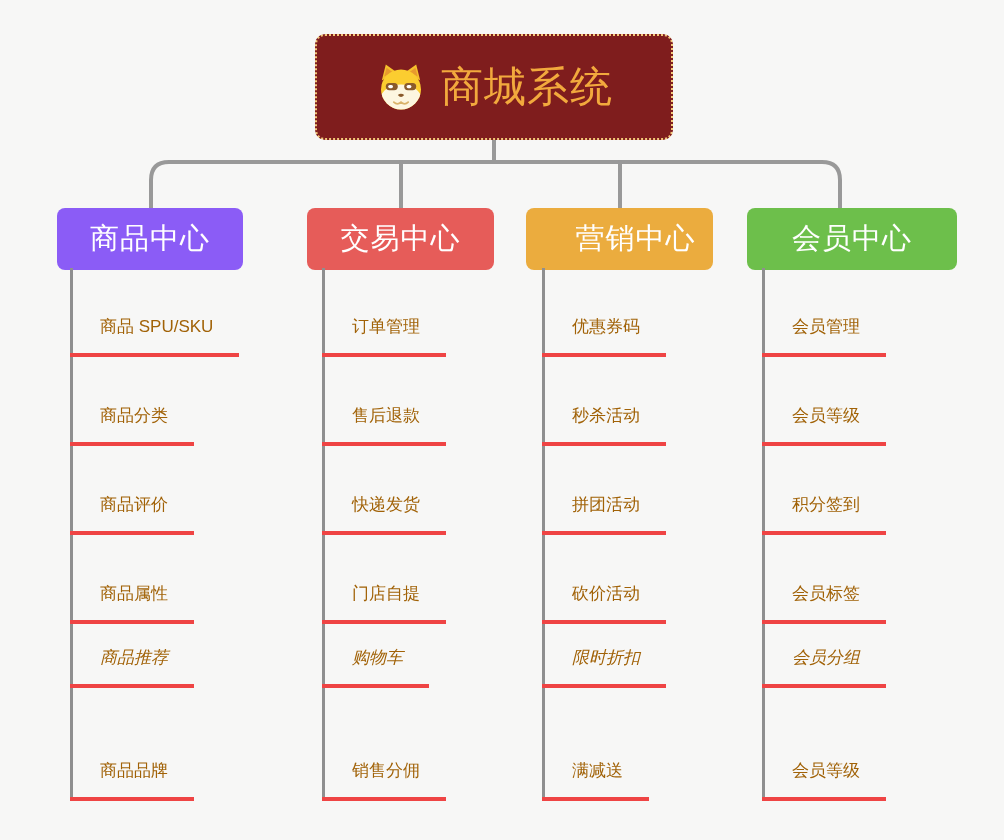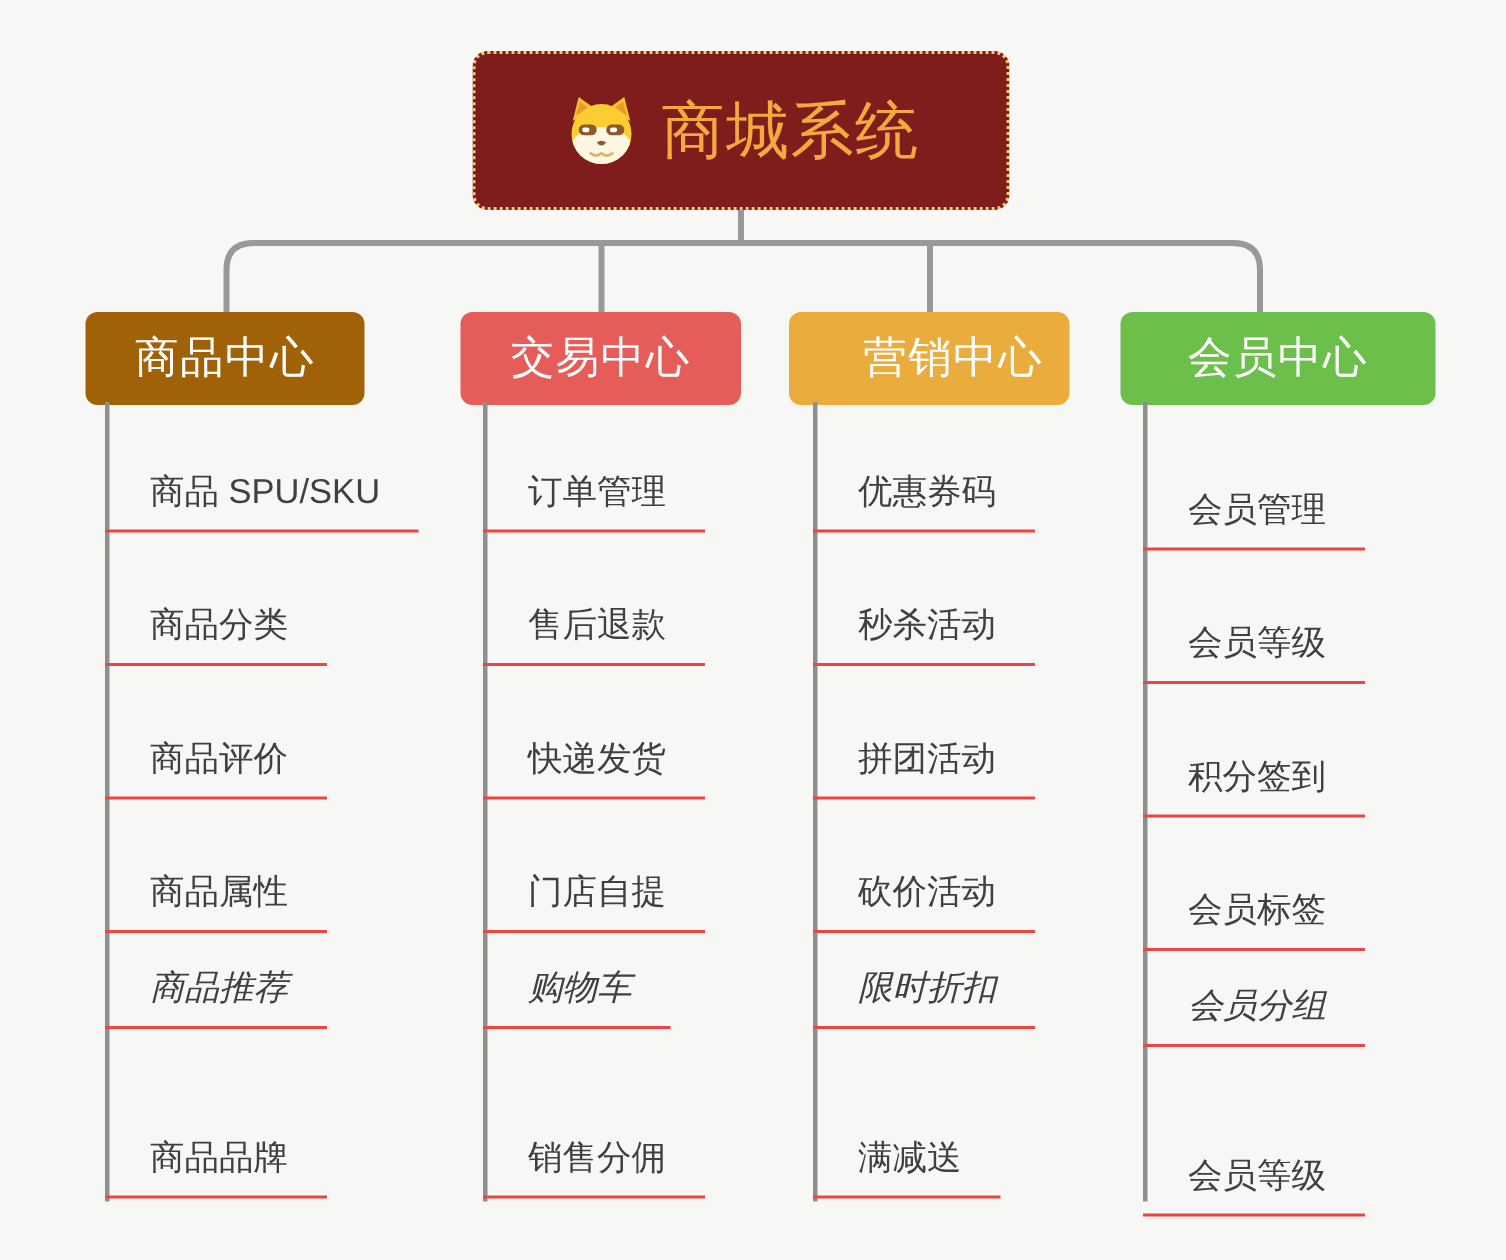--- a/index.html
+++ b/index.html
@@ -30,24 +30,24 @@
   .b2{left:526px;width:187px;}
   .b3{left:747px;width:210px;}
 
   
   .spine{position:absolute;top:268px;height:533px;width:3px;background:#8f8f8f;}
   .s0{left:70px;} .s1{left:322px;} .s2{left:542px;} .s3{left:762px;}
 
   
   .leaf{
     position:absolute;height:32px;line-height:32px;
-    padding:0 26px 10px 30px;border-bottom:2px solid #ef4444;
-    font-size:23px;color:#404040;white-space:nowrap;
+    padding:0 26px 10px 30px;border-bottom:4px solid #ef4444;
+    font-size:17px;color:#a16207;white-space:nowrap;
   }
-  .c0{left:70px;} .c1{left:322px;} .c2{left:542px;} .c3{left:762px;margin-top:12px;}
+  .c0{left:70px;} .c1{left:322px;} .c2{left:542px;} .c3{left:762px;}
   .r0{top:311px;} .r1{top:400px;} .r2{top:489px;}
   .r3{top:578px;} .r4{top:642px;font-style:italic;} .r5{top:755px;}
 </style>
 </head>
 <body>
 
 <div class="canvas">
 
   <svg class="connectors" viewBox="0 0 1004 840" xmlns="http://www.w3.org/2000/svg">
     <g stroke="#999999" stroke-width="4" fill="none" stroke-linecap="round">
@@ -76,21 +76,21 @@
         <rect x="36" y="25" width="15" height="9" rx="4.5" fill="#8a5a2b"></rect>
         <rect x="16" y="27.5" width="6" height="4" rx="2" fill="#ffffff"></rect>
         <rect x="39" y="27.5" width="6" height="4" rx="2" fill="#ffffff"></rect>
         <path d="M28 40 Q32 37 36 40 Q32 45 28 40 Z" fill="#8a5a2b"></path>
         <path d="M23 49 Q27.5 53 32 49 Q36.5 53 41 49" stroke="#d9b36a" stroke-width="2.2" fill="none" stroke-linecap="round"></path>
       </svg>
     </span>
     <span class="root-title">商城系统</span>
   </div>
 
-  <div class="branch b0" style="background: #a16207;">
+  <div class="branch b0" style="background: #8b5cf6;">
     <span>商品中心</span>
   </div>
   <div class="branch b1" style="background: rgb(230, 92, 89);">
     <span>交易中心</span>
   </div>
   <div class="branch b2" style="background: rgb(235, 172, 62); padding-left: 32px;">
     <span>营销中心</span>
   </div>
   <div class="branch b3" style="background: rgb(109, 191, 75);">
     <span>会员中心</span>

